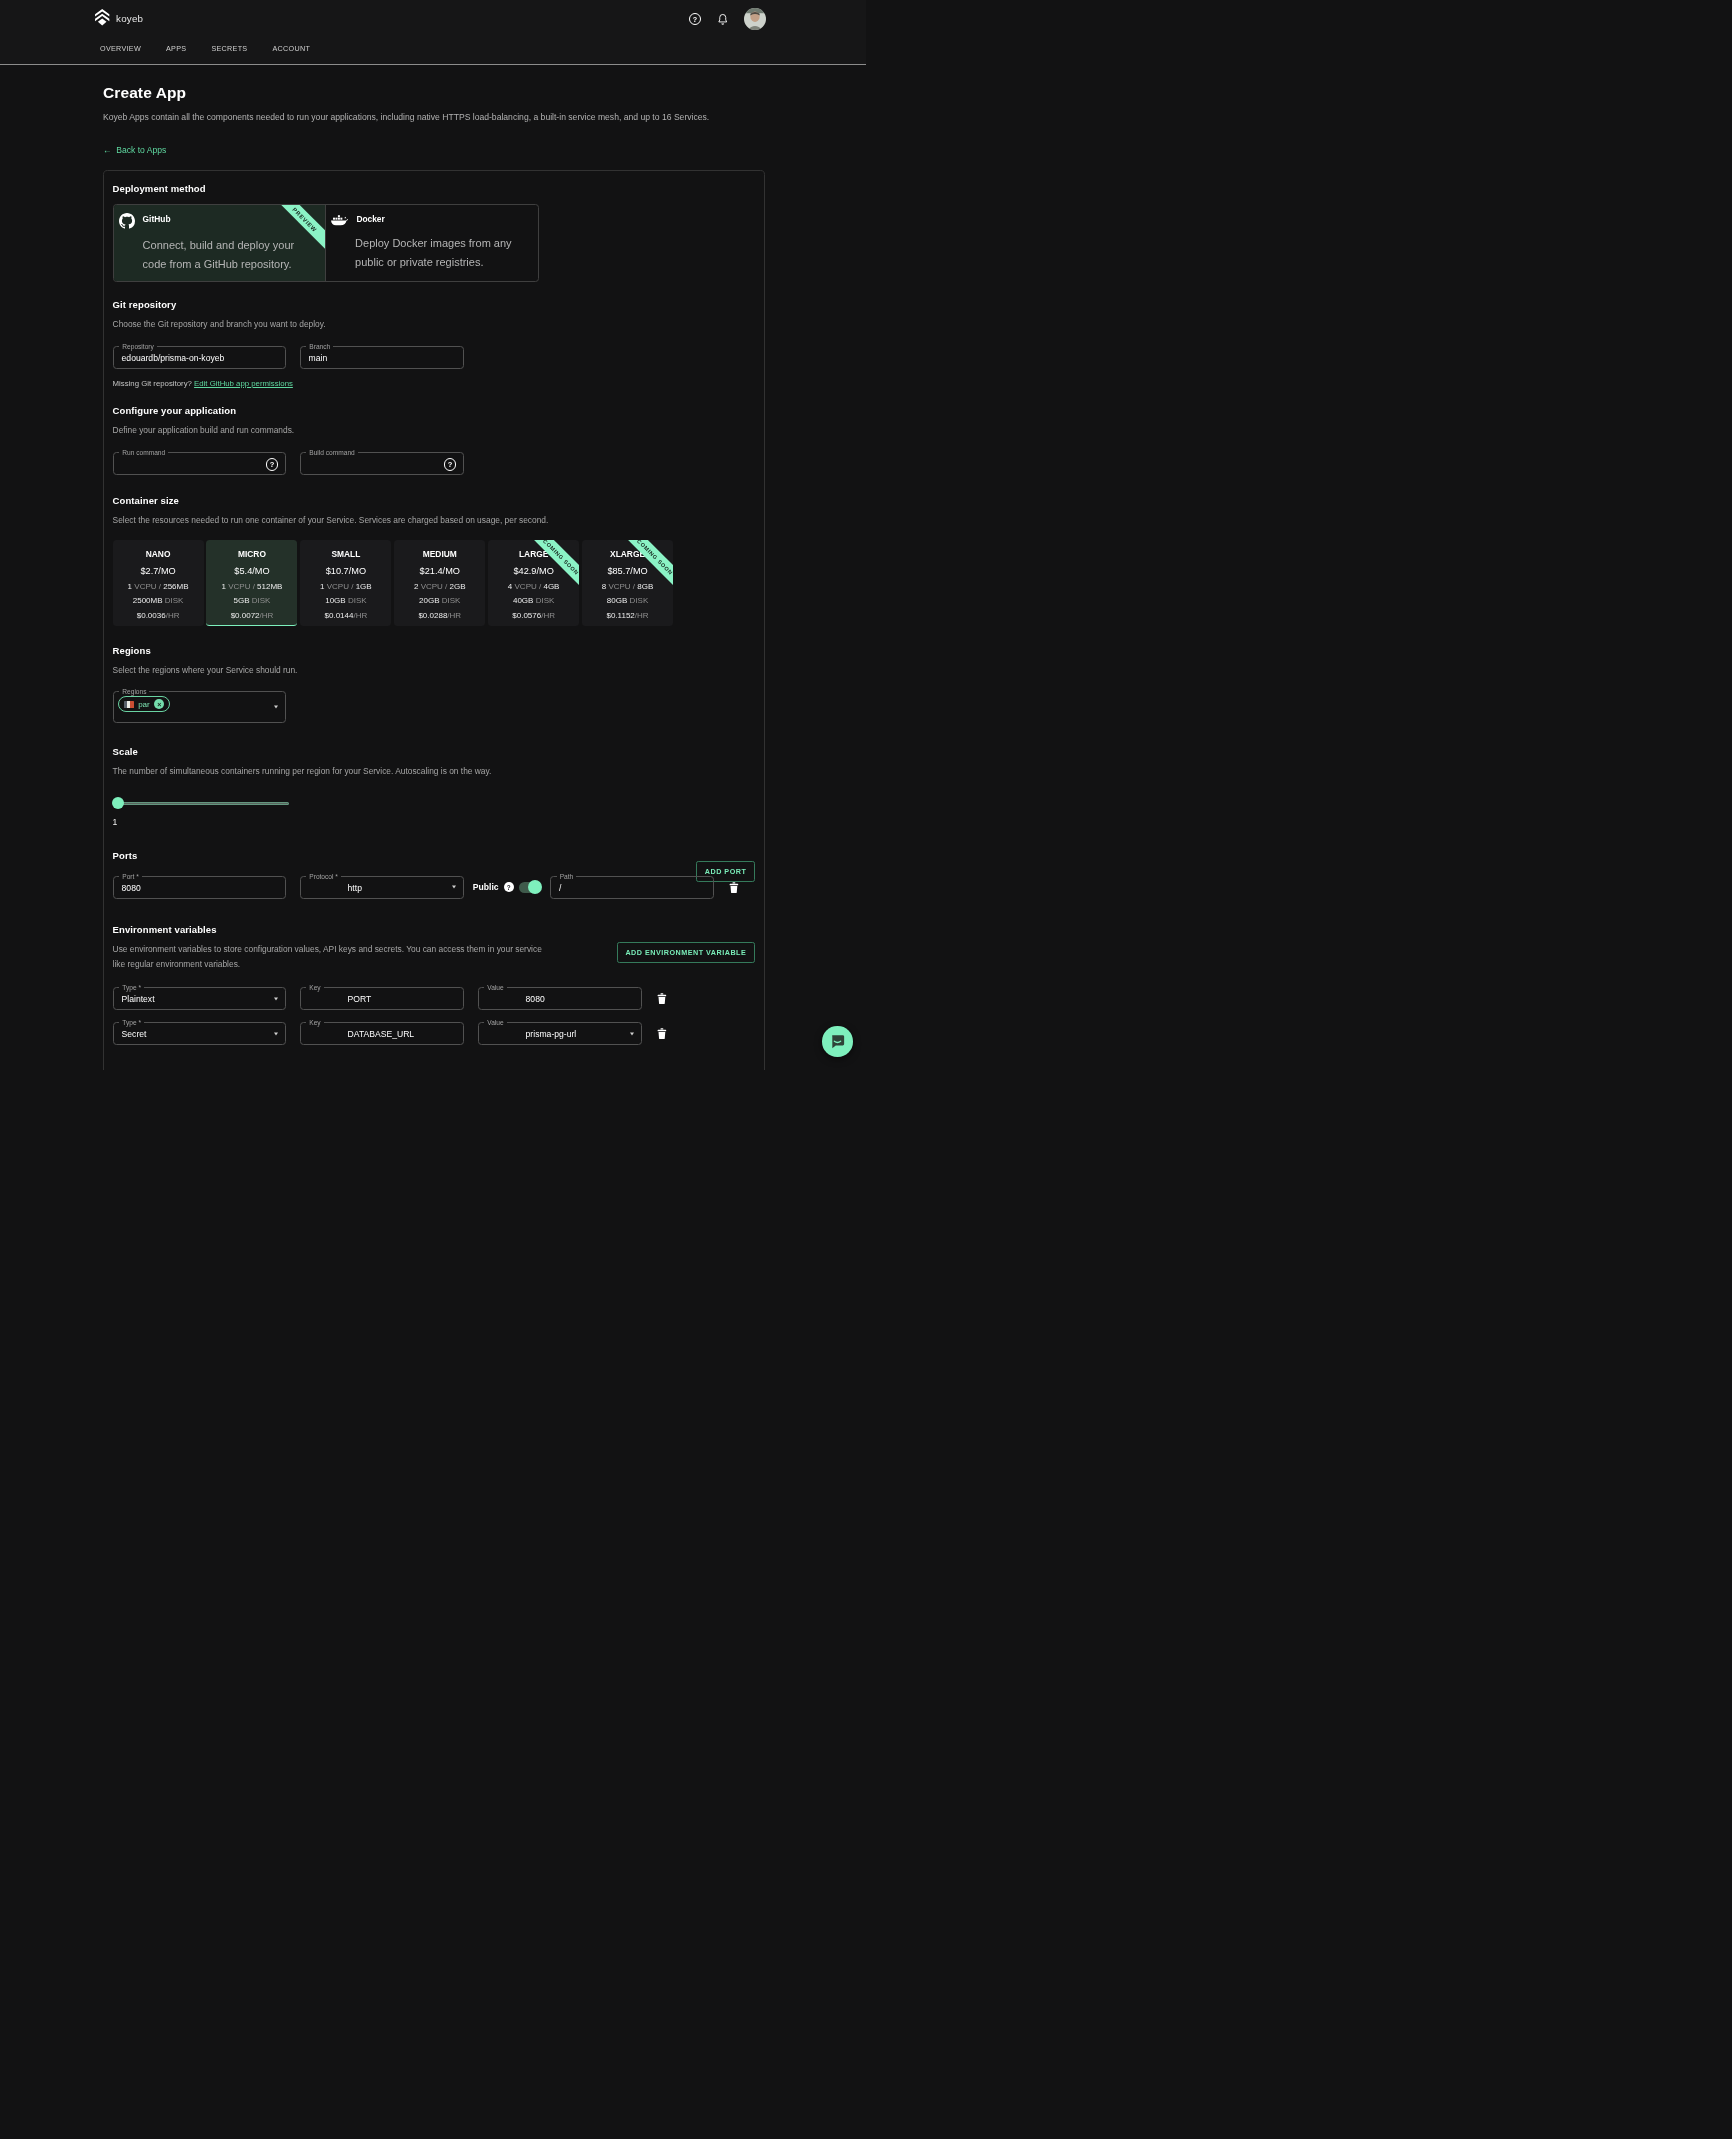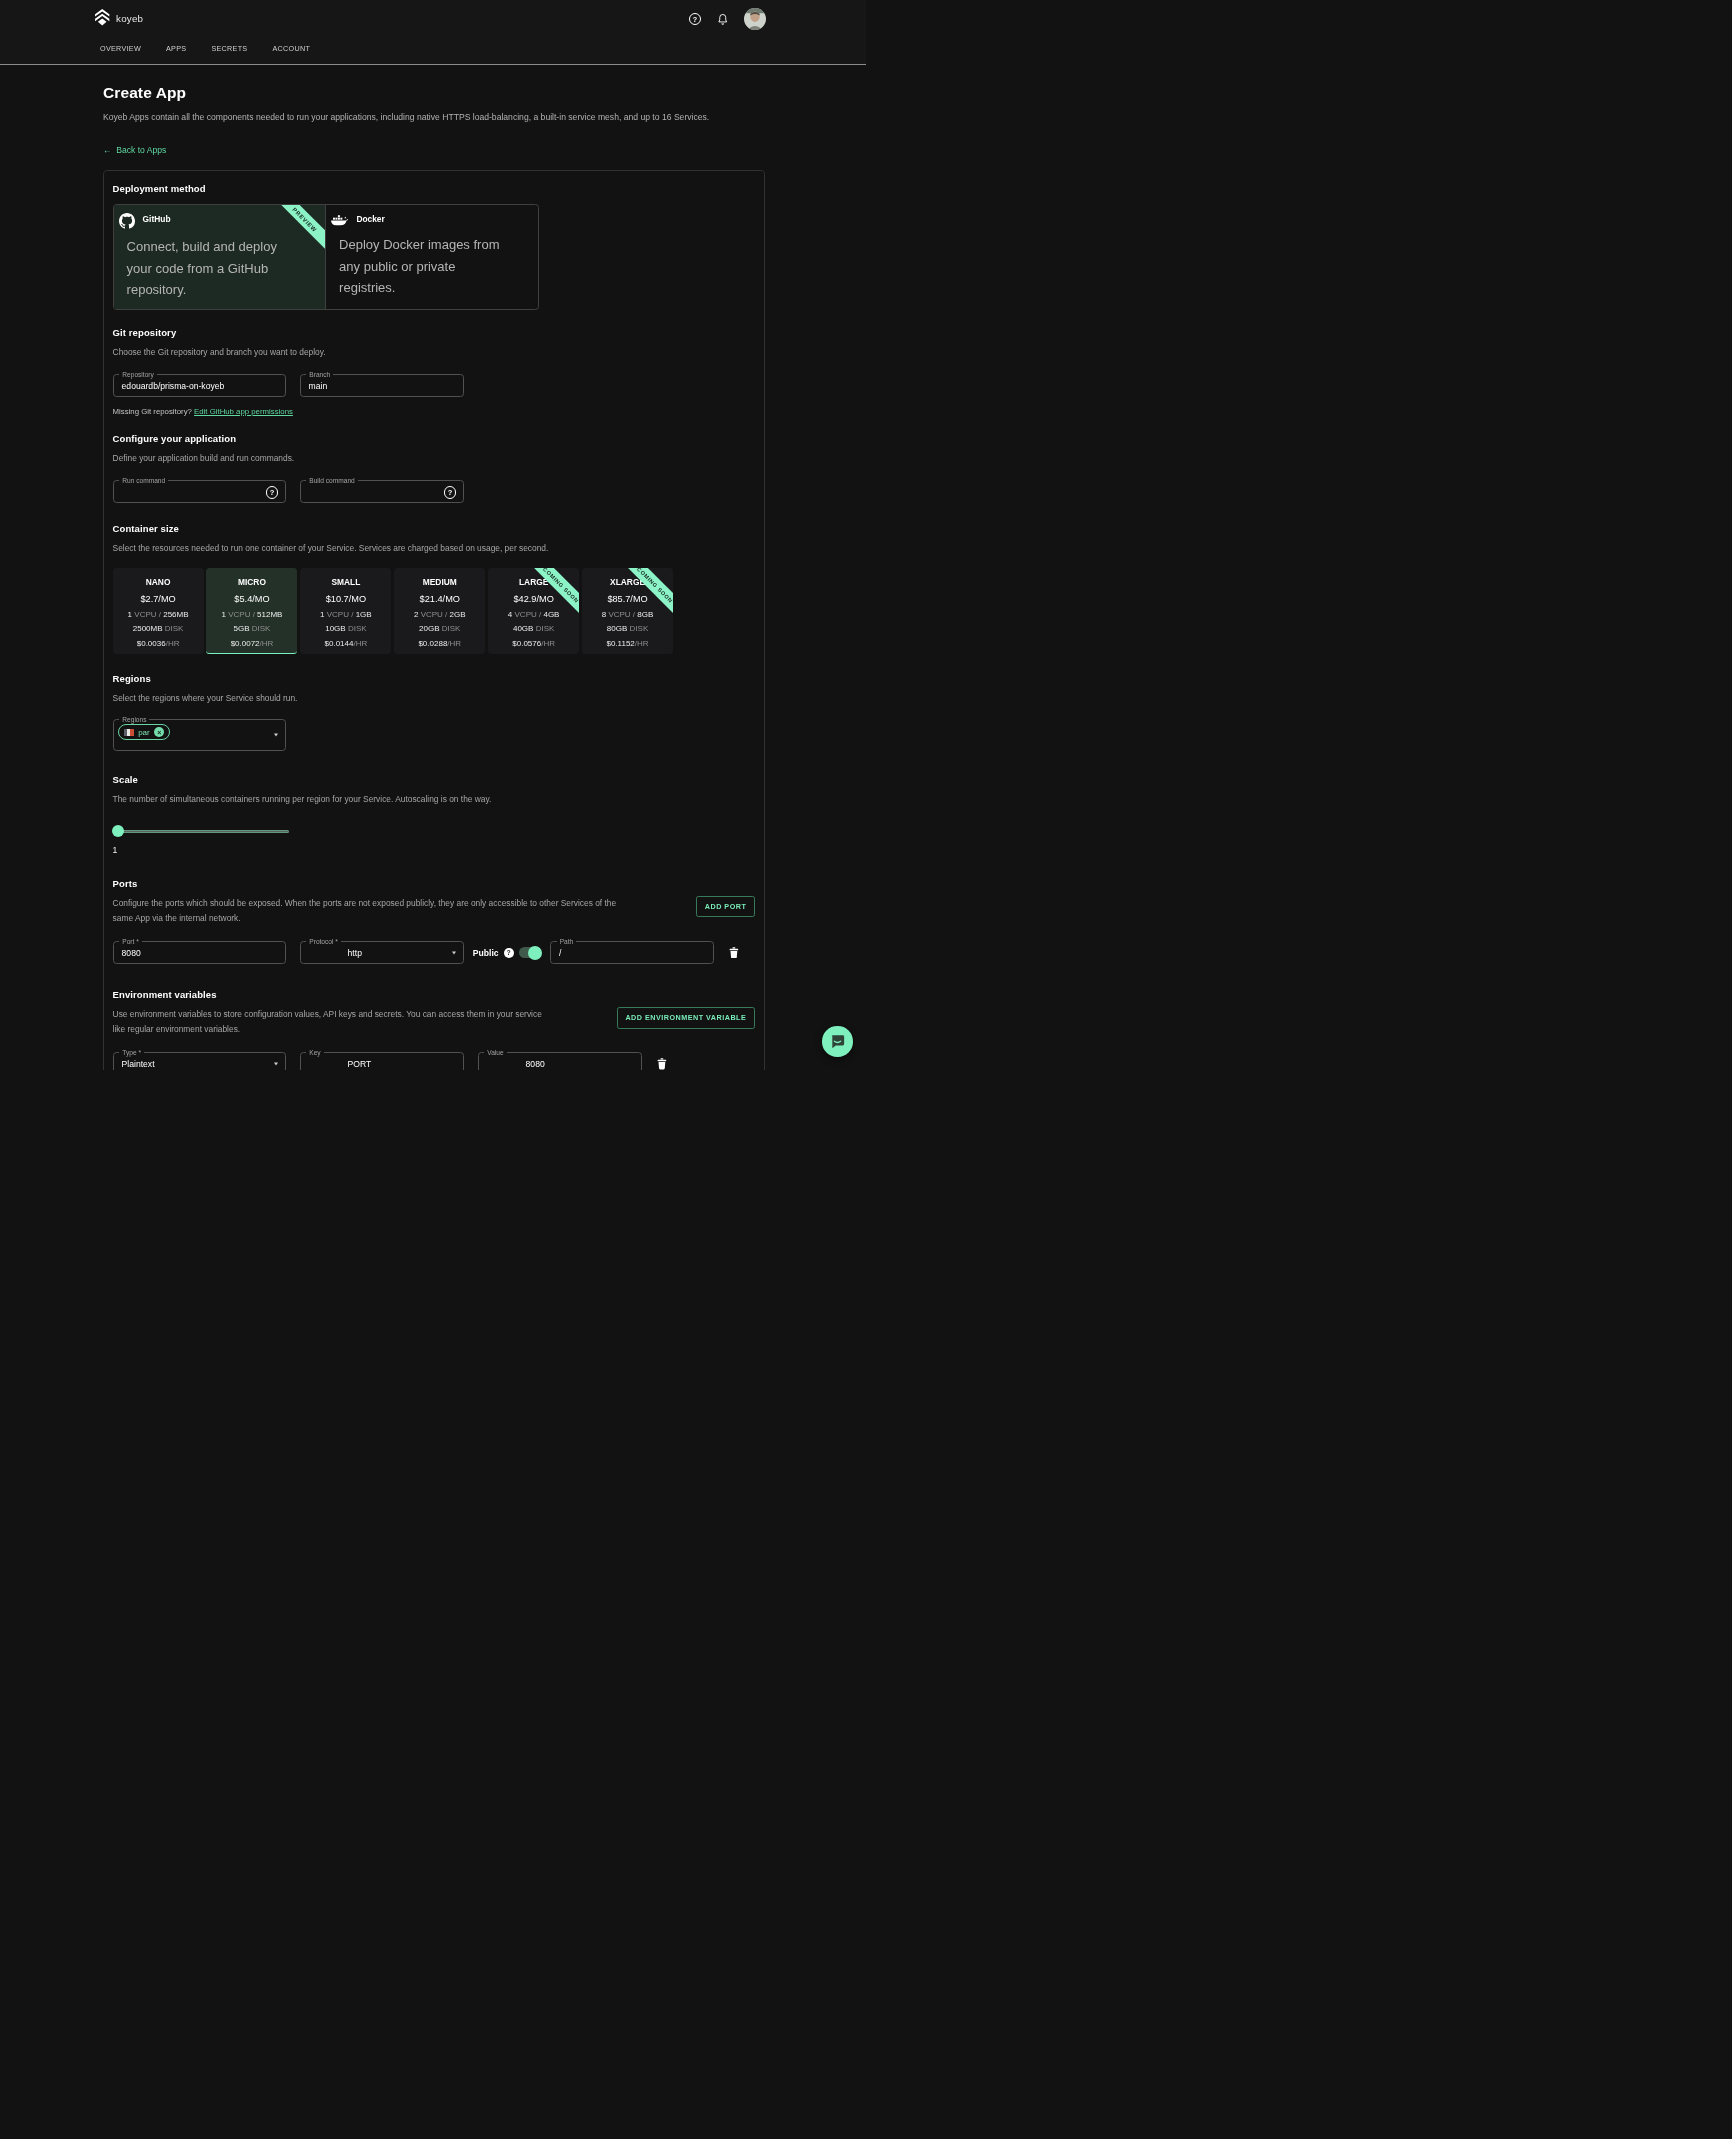--- a/index.html
+++ b/index.html
@@ -29,21 +29,21 @@
   .card { margin-top:15px; border:0.6px solid #323232; border-radius:4.6px; padding:11.5px 9.2px 24px 8.6px; }
   h2 { font-size:9.5px; font-weight:700; letter-spacing:0.1px; }
   .sec-desc { margin-top:7px; font-size:8.4px; line-height:1.8; color:#a6a6a6; }
   
   .opt-wrap { margin-top:9.8px; width:426px; border:0.6px solid #3f3f3f; border-radius:3.5px; display:flex; overflow:hidden; }
   .opt { flex:1; padding:8px 5px; position:relative; overflow:hidden; cursor:pointer; min-height:61px; }
   .opt.selected { background:#1d2a23; }
   .opt + .opt { border-left:0.6px solid #3f3f3f; }
   .opt-head { display:flex; align-items:flex-start; gap:8px; }
   .opt-title { font-size:8.4px; font-weight:700; margin-top:1.2px; }
-  .opt-desc { margin-top:5.8px; margin-left:8px; font-size:13px; line-height:1.65; color:#b5b5b5; max-width:173px; }
+  .opt-desc { margin-top:5.8px; margin-left:24px; font-size:11px; line-height:1.65; color:#b5b5b5; max-width:173px; }
   .ribbon { position:absolute; top:8.6px; right:-22px; width:84px; transform:rotate(45deg);
     background:#8bf3c6; color:#15251d; font-size:5.8px; font-weight:bold; letter-spacing:0.7px;
     text-align:center; padding:3.5px 0; }
   
   .row { display:flex; align-items:center; }
   .field { position:relative; height:23px; border:0.6px solid #515151; border-radius:3.5px; background:transparent; cursor:text; }
   .field > label { position:absolute; top:-4px; left:5.8px; background:#121213; padding:0 2.9px; font-size:6.6px; color:#a2a2a2; white-space:nowrap; }
   .field .value { display:block; padding:0 8px; line-height:22px; font-size:8.6px; color:#fff;
     white-space:nowrap; overflow:hidden; }
   .w300{width:173px;} .w285{width:164px;}
@@ -304,21 +304,20 @@
     <div class="sec-desc">The number of simultaneous containers running per region for your Service. Autoscaling is on the way.</div>
     <div class="slider">
       <div class="track"></div>
       <div class="thumb"></div>
     </div>
     <div class="slider-val">1</div>
 
     
     <h2 class="mt40">Ports</h2>
     <div class="sec-head">
-      <div class="sec-desc" style="max-width:518px;">Configure the ports which should be exposed. When the ports are not exposed publicly, they are only accessible to other Services of the same App via the internal network.</div>
       <button class="ghost-btn">ADD PORT</button>
     </div>
     <div class="row fields-row">
       <div class="field w300">
         <label>Port *</label>
         <span class="value">8080</span>
       </div>
       <div class="field w285 gap24">
         <label>Protocol *</label>
         <span class="value">http</span>

